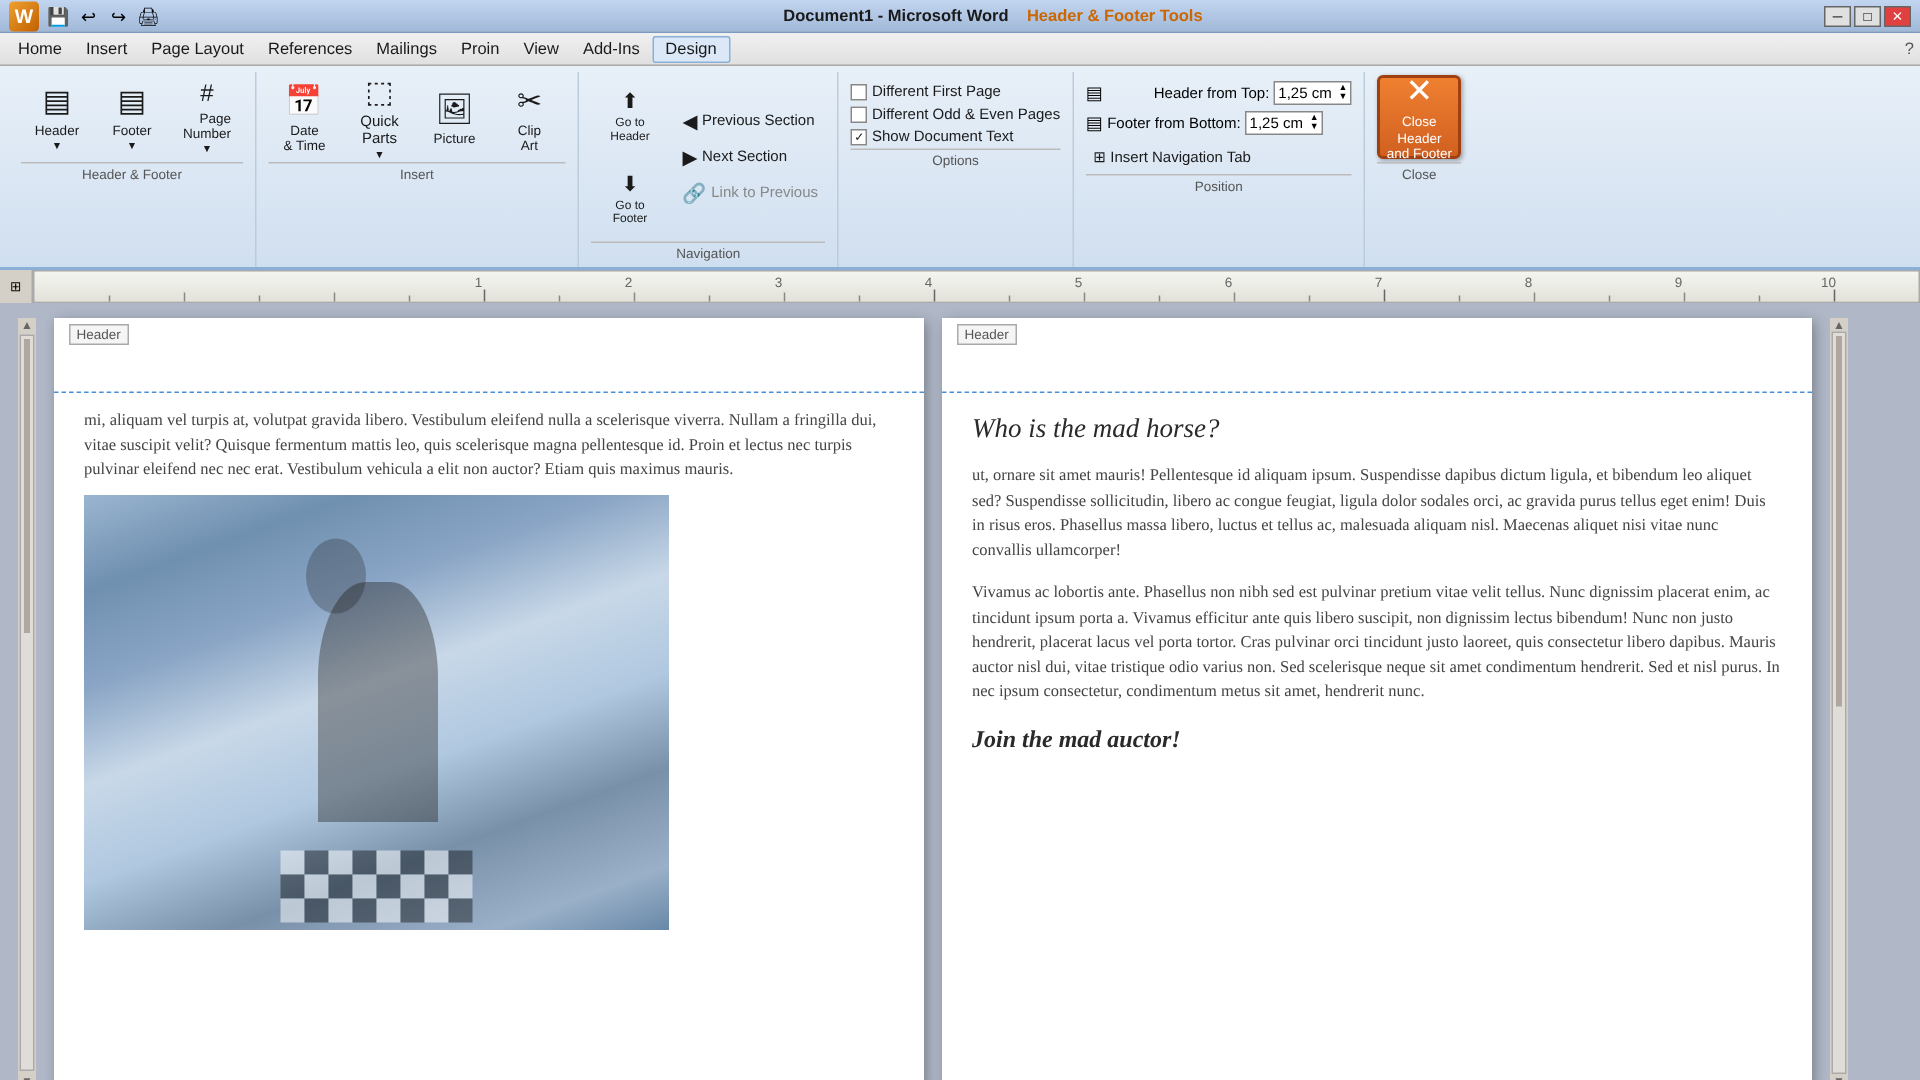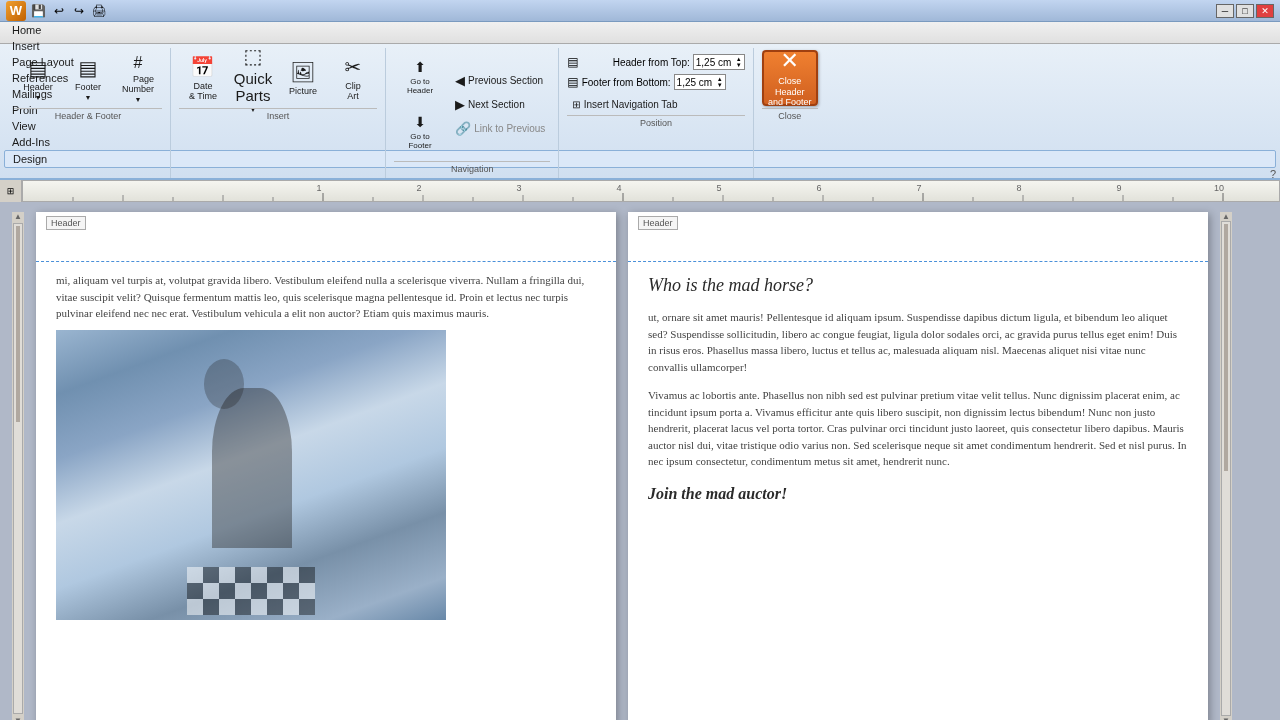--- a/index.html
+++ b/index.html
@@ -19,23 +19,23 @@
     #title-text { font-size: 11px; color: #1a1a1a; font-weight: bold; flex: 1; text-align: center; }
     .title-controls { display: flex; gap: 2px; }
     .title-ctrl-btn { width: 18px; height: 14px; border: 1px solid #666; display: flex; align-items: center; justify-content: center; font-size: 9px; cursor: pointer; background: #e0e0e0; }
     .title-ctrl-btn.close-btn { background: #e04040; color: white; }
 
     
     #menu-bar {
       height: 22px;
       background: linear-gradient(to bottom, #f0f0f0, #e0e0e0);
       display: flex;
+      align-items: center;
       padding: 0 4px;
       border-bottom: 1px solid #aaa;
-      flex-direction: column;
     }
     .menu-item {
       padding: 2px 8px;
       font-size: 11px;
       cursor: pointer;
       color: #1a1a1a;
       border-radius: 2px;
     }
     .menu-item.design-tab { background: #dbe8f8; border: 1px solid #8ab0d8; }
 
@@ -197,20 +197,25 @@
 
 <div id="title-bar">
   <div id="title-bar-left">
     <div style="width:20px;height:20px;background:linear-gradient(135deg,#f0a030,#c06000);border-radius:3px;display:flex;align-items:center;justify-content:center;color:white;font-weight:bold;font-size:13px;">W</div>
     <div id="quick-access">
       <div class="qa-btn">💾</div>
       <div class="qa-btn">↩</div>
       <div class="qa-btn">↪</div>
       <div class="qa-btn">🖨</div>
     </div>
+  </div>
+  <div id="title-text">
+    <span>Document1 - Microsoft Word</span>
+    &nbsp;&nbsp;
+    <span style="color:#cc6600;font-weight:bold;">Header &amp; Footer Tools</span>
   </div>
   <div class="title-controls">
     <div class="title-ctrl-btn">─</div>
     <div class="title-ctrl-btn">□</div>
     <div class="title-ctrl-btn close-btn">✕</div>
   </div>
 </div>
 
 <div id="menu-bar">
   <div class="menu-item">Home</div>
@@ -250,21 +255,21 @@
     </div>
 
     <div class="ribbon-group">
       <div class="ribbon-buttons">
         <div class="rb-large">
           <div class="rb-icon">📅</div>
           <div style="font-size:9px;text-align:center;">Date<br>&amp; Time</div>
         </div>
         <div class="rb-large">
           <div class="rb-icon">⬚</div>
-          <div style="font-size:15px;text-align:center;">Quick<br>Parts</div>
+          <div style="font-size:10px;text-align:center;">Quick<br>Parts</div>
           <div style="font-size:7px;">▼</div>
         </div>
         <div class="rb-large">
           <div class="rb-icon">🖼</div>
           <div style="font-size:9px;">Picture</div>
         </div>
         <div class="rb-large">
           <div class="rb-icon">✂</div>
           <div style="font-size:9px;text-align:center;">Clip<br>Art</div>
         </div>
@@ -295,20 +300,37 @@
           </div>
           <div class="rb-small" style="color:#888;">
             <span class="rb-small-icon">🔗</span>
             <span>Link to Previous</span>
           </div>
         </div>
       </div>
       <div class="ribbon-group-label">Navigation</div>
     </div>
 
+    <div class="ribbon-group" style="min-width:150px;">
+      <div style="display:flex;flex-direction:column;gap:4px;margin-top:6px;">
+        <div class="checkbox-row">
+          <div class="checkbox-box"></div>
+          <span>Different First Page</span>
+        </div>
+        <div class="checkbox-row">
+          <div class="checkbox-box"></div>
+          <span>Different Odd &amp; Even Pages</span>
+        </div>
+        <div class="checkbox-row">
+          <div class="checkbox-box checked">✓</div>
+          <span>Show Document Text</span>
+        </div>
+      </div>
+      <div class="ribbon-group-label">Options</div>
+    </div>
 
     <div class="ribbon-group" style="min-width:180px;">
       <div style="display:flex;flex-direction:column;gap:4px;margin-top:4px;">
         <div class="input-row">
           <span style="font-size:12px;">▤</span>
           <span style="font-size:10px;margin-left:31px;">Header from Top:</span>
           <div class="small-input">
             <span>1,25 cm</span>
             <div class="spin-arrows">
               <div class="spin-arrow">▲</div>

